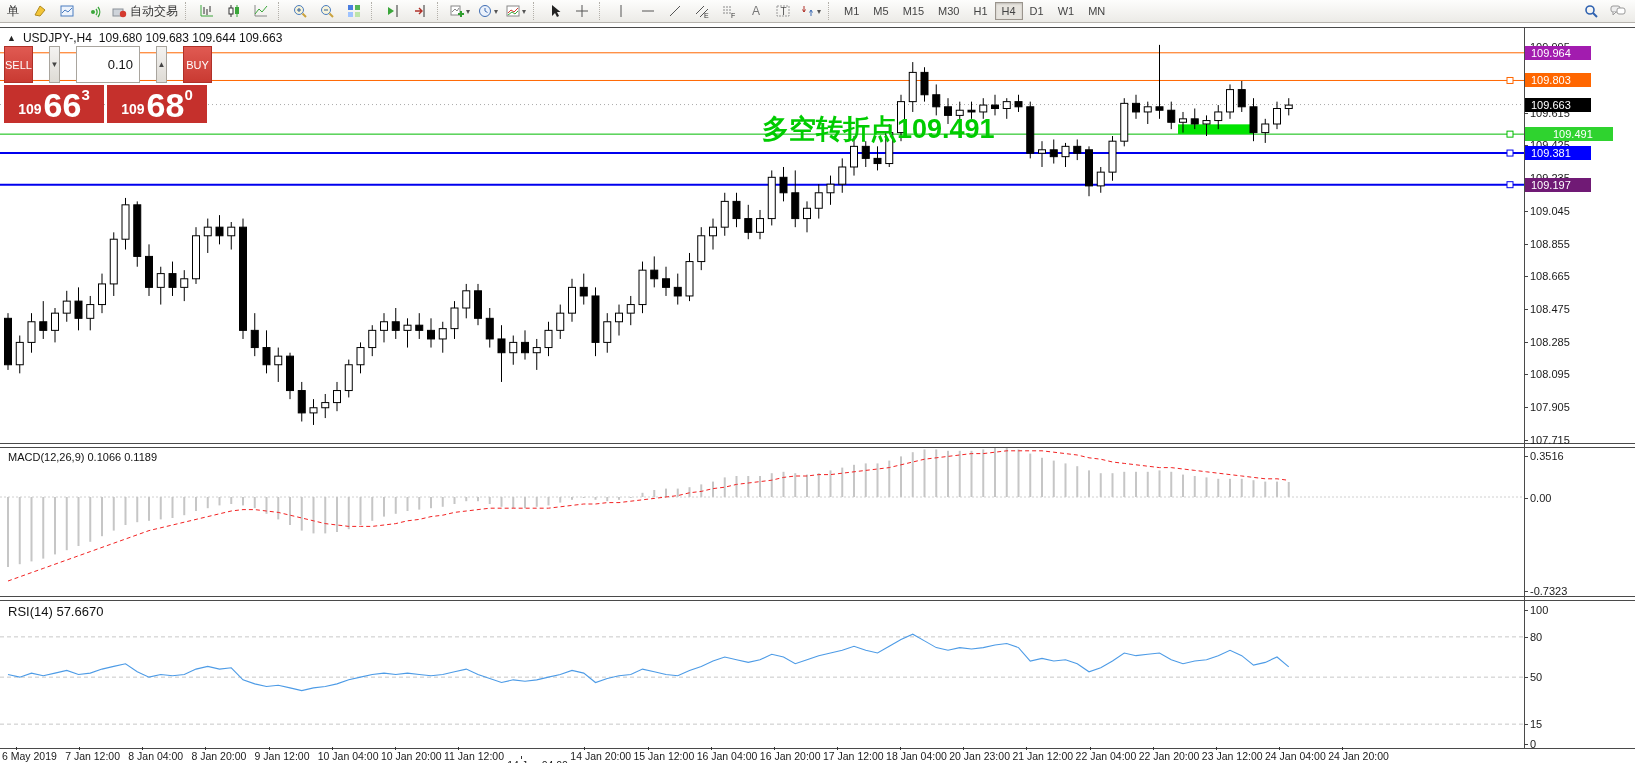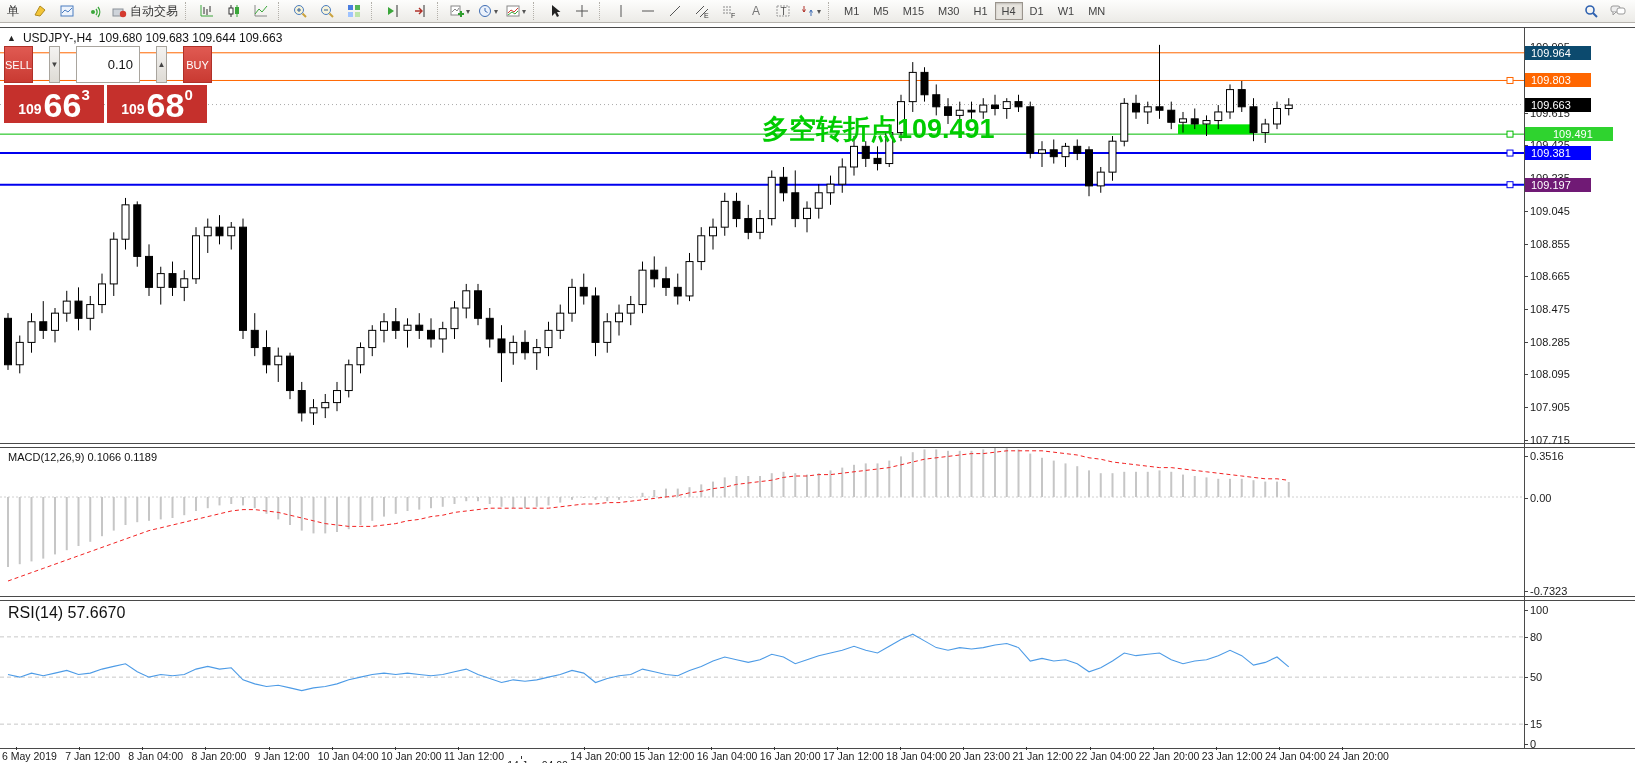--- a/index.html
+++ b/index.html
@@ -17,21 +17,21 @@
   .tf{font-size:11px;color:#444;padding:2px 6px;border:1px solid transparent}
   .tf.active{border:1px solid #9a948c;background:#e7e4de;box-shadow:inset 0 1px 2px rgba(0,0,0,.18)}
   #tb-spacer{flex:1}
   
   .fl{position:absolute;left:0;width:1635px;height:1px;background:#4a4a4a}
   #axis-line{position:absolute;left:1524px;top:27px;width:1px;height:721px;background:#4a4a4a}
   
   #title{position:absolute;left:7px;top:31px;font-size:12px;color:#111;z-index:8;display:flex;gap:7px;align-items:center}
   #title .arr{font-size:9px;color:#222}
   #macd-label{position:absolute;left:8px;top:451px;font-size:11px;color:#111;z-index:5}
-  #rsi-label{position:absolute;left:8px;top:604px;font-size:16px;color:#111;z-index:5}
+  #rsi-label{position:absolute;left:8px;top:604px;font-size:13px;color:#111;z-index:5}
   
   .tick{position:absolute;left:1530px;font-size:11px;color:#1a1a1a;line-height:12px;z-index:2}
   .tick::before{content:"";position:absolute;left:-6px;top:6px;width:4px;height:1px;background:#444}
   .badge{position:absolute;left:1525px;width:60px;height:14px;font-size:11px;line-height:14px;
     color:#fff;padding-left:6px;z-index:4}
   .tl{position:absolute;top:750px;font-size:10.5px;color:#1a1a1a;white-space:nowrap}
   .tl::before{content:"";position:absolute;left:14px;top:-3px;width:1px;height:3px;background:#333}
   
   #trade-panel{position:absolute;left:4px;top:46px;z-index:9;width:208px}
   .tp-row1{display:flex;gap:16px;height:37px}
@@ -656,21 +656,21 @@
       <div class="tick" style="top: 139.489px;">109.425</div>
       <div class="tick" style="top: 172.163px;">109.235</div>
       <div class="tick" style="top: 204.838px;">109.045</div>
       <div class="tick" style="top: 237.513px;">108.855</div>
       <div class="tick" style="top: 270.187px;">108.665</div>
       <div class="tick" style="top: 302.862px;">108.475</div>
       <div class="tick" style="top: 335.537px;">108.285</div>
       <div class="tick" style="top: 368.211px;">108.095</div>
       <div class="tick" style="top: 400.886px;">107.905</div>
       <div class="tick" style="top: 433.561px;">107.715</div>
-      <div class="badge" style="top: 45.7958px; background: #0c4a6e;">109.964</div>
+      <div class="badge" style="top: 45.7958px; background: #a21caf;">109.964</div>
       <div class="badge" style="top: 73.4833px; background: rgb(255, 102, 0);">109.803</div>
       <div class="badge" style="top: 97.5593px; background: rgb(0, 0, 0);">109.663</div>
       <div class="badge" style="top: 127.138px; background: rgb(47, 211, 47); padding-left: 28px;">109.491</div>
       <div class="badge" style="top: 146.055px; background: rgb(0, 0, 255);">109.381</div>
       <div class="badge" style="top: 177.698px; background: #701a75;">109.197</div>
       <div class="tick" style="top: 450px;">0.3516</div>
       <div class="tick" style="top: 492px;">0.00</div>
       <div class="tick" style="top: 585px;">-0.7323</div>
       <div class="tick" style="top: 604px;">100</div>
       <div class="tick" style="top: 630.86px;">80</div>

